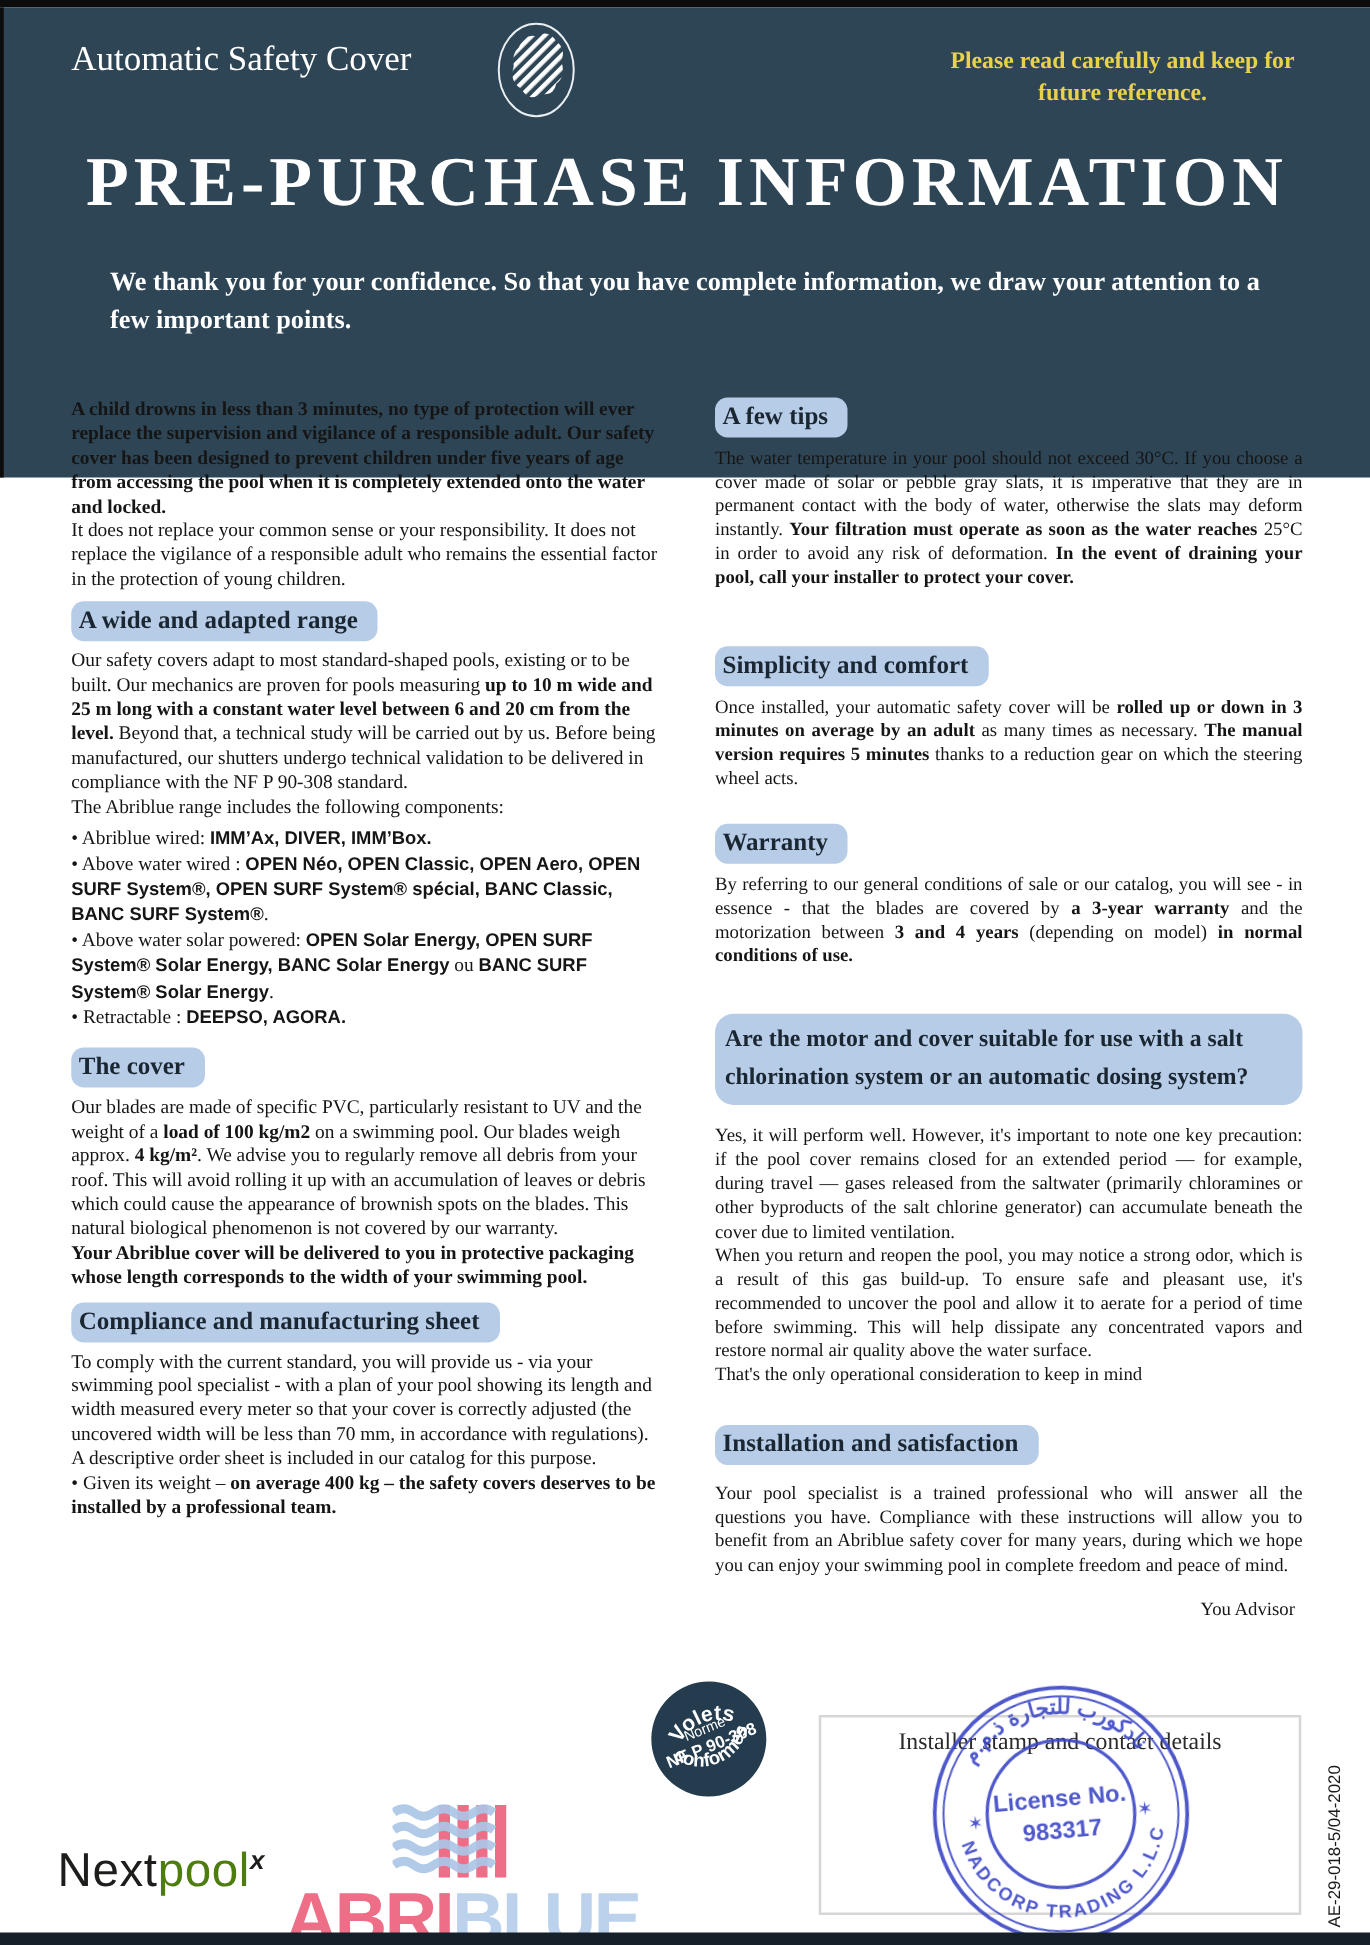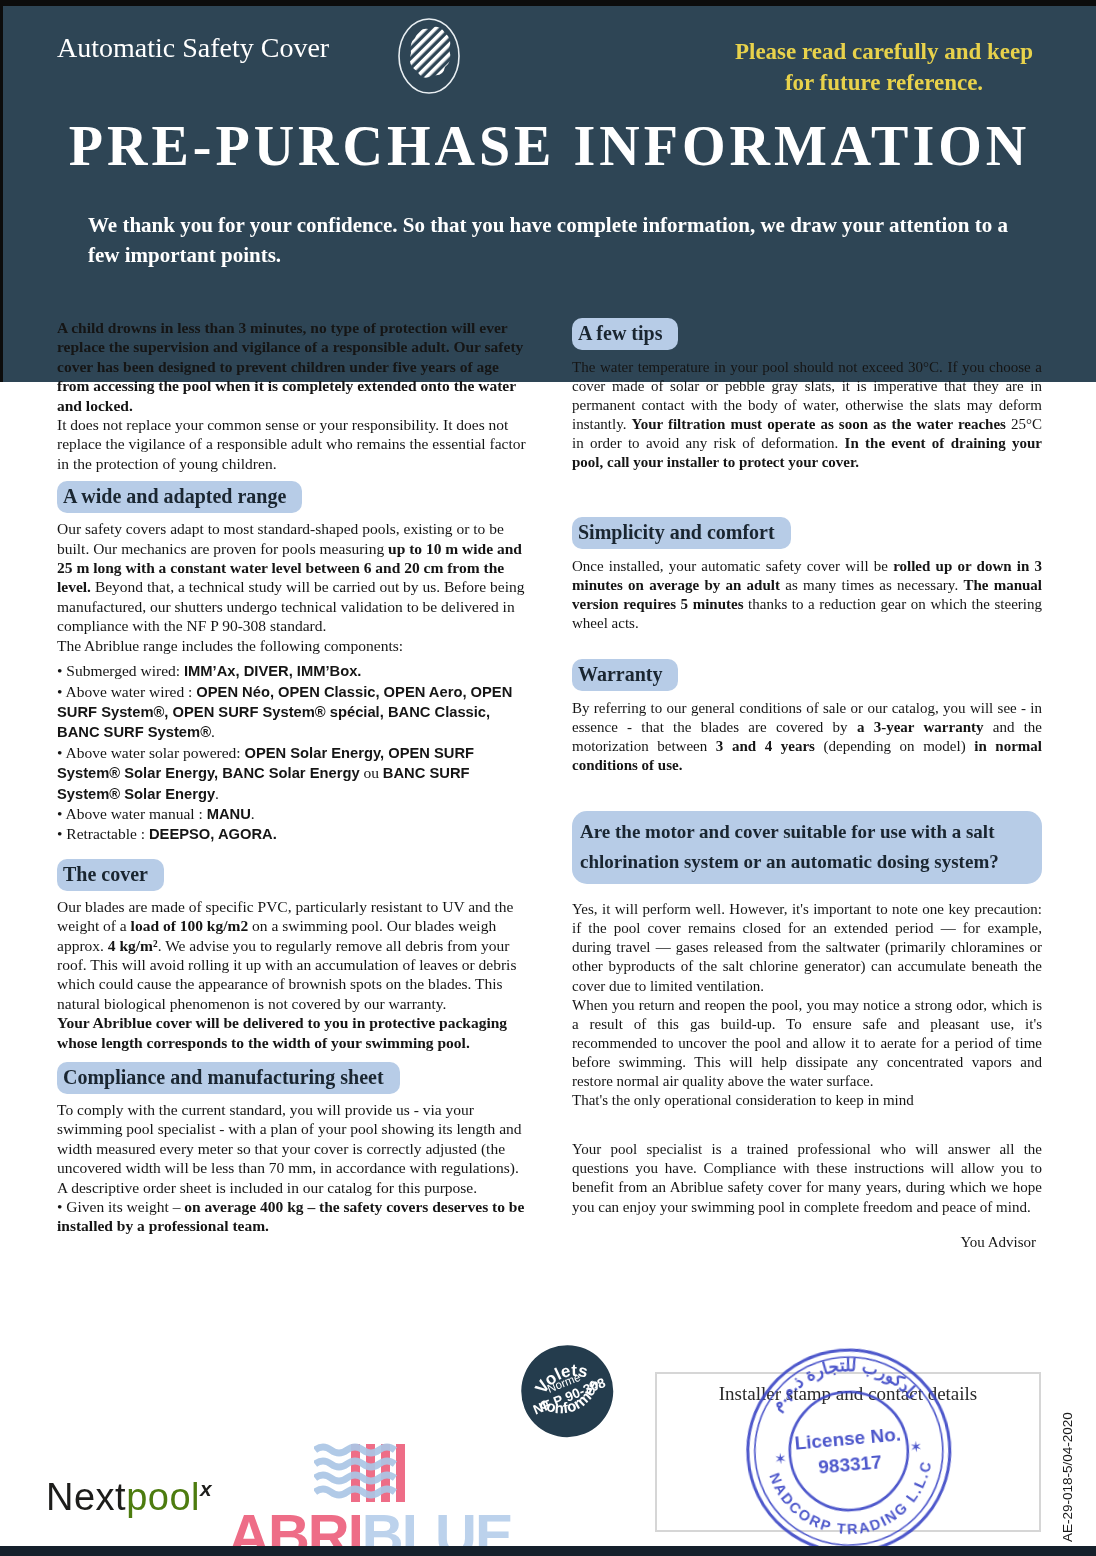--- a/index.html
+++ b/index.html
@@ -5,22 +5,22 @@
   html,body{margin:0;padding:0;background:#e8e8e8;}
   .page{position:relative;width:1096px;height:1556px;background:#ffffff;overflow:hidden;
         font-family:"Liberation Serif",serif;color:#111;}
   
   .top-bar{position:absolute;top:0;left:0;width:100%;height:6px;background:#0c0c0c;}
   .bottom-bar{position:absolute;bottom:0;left:0;width:100%;height:10px;background:#15202b;}
   .header{position:absolute;top:6px;left:0;width:100%;height:376px;background:#2e4555;
           border-left:3px solid #0c0c0c;box-sizing:border-box;}
   .app-title{position:absolute;left:54px;top:26px;font-size:28px;color:#fff;}
   .brand-logo{position:absolute;left:393px;top:10px;}
-  .notice{position:absolute;right:52px;top:30px;width:320px;text-align:center;
-          color:#e8d24b;font-weight:bold;font-size:23px;line-height:1.35;}
+  .notice{position:absolute;right:38px;top:30px;width:320px;text-align:center;
+          color:#e8d24b;font-weight:bold;font-size:19px;line-height:1.35;}
   .main-title{position:absolute;left:0;top:108px;width:100%;text-align:center;color:#fff;
           font-weight:bold;font-size:56px;letter-spacing:4px;white-space:nowrap;}
   .intro{position:absolute;left:85px;top:204px;width:940px;color:#fff;font-weight:bold;
           font-size:21px;line-height:30px;}
   
   .col{position:absolute;top:318px;width:470px;font-size:15.5px;line-height:19.4px;color:#151515;}
   .col-left{left:57px;}
   .col-right{left:572px;font-size:15px;line-height:19.1px;}
   .col p{margin:0;}
   .jus{text-align:justify;}
@@ -85,24 +85,23 @@
     <div class="main-title">PRE-PURCHASE INFORMATION</div>
     <div class="intro">We thank you for your confidence. So that you have complete information, we draw your attention to a few important points.</div>
   </div>
 
   <div class="col col-left">
     <p class="mb8"><span class="b">A child drowns in less than 3 minutes, no type of protection will ever replace the supervision and vigilance of a responsible adult. Our safety cover has been designed to prevent children under five years of age from accessing the pool when it is completely extended onto the water and locked.</span><br><span>It does not replace your common sense or your responsibility. It does not replace the vigilance of a responsible adult who remains the essential factor in the protection of young children.</span></p>
 
     <h2 class="h-sec mb6">A wide and adapted range</h2>
     <p class="mb6"><span>Our safety covers adapt to most standard-shaped pools, existing or to be built. Our mechanics are proven for pools measuring </span><span class="b">up to 10 m wide and 25 m long with a constant water level between 6 and 20 cm from the level.</span><span> Beyond that, a technical study will be carried out by us. Before being manufactured, our shutters undergo technical validation to be delivered in compliance with the NF P 90-308 standard.</span><br><span>The Abriblue range includes the following components:</span></p>
     <div>
-      <p><span>• Submerged wired:  </span><span class="sans">IMM’Ax, DIVER, IMM’Box.</span></p>
+      <p><span>• Abriblue wired:  </span><span class="sans">IMM’Ax, DIVER, IMM’Box.</span></p>
       <p><span>• Above water wired : </span><span class="sans">OPEN Néo, OPEN Classic, OPEN Aero, OPEN SURF System®, OPEN SURF System® spécial, BANC Classic, BANC SURF System®</span><span>.</span></p>
       <p><span>• Above water solar powered: </span><span class="sans">OPEN Solar Energy, OPEN SURF System® Solar Energy, BANC Solar Energy</span><span> ou </span><span class="sans">BANC SURF System® Solar Energy</span><span>.</span></p>
-      <p><span>• Above water manual : </span><span class="sans">MANU</span><span>.</span></p>
       <p><span>• Retractable : </span><span class="sans">DEEPSO, AGORA.</span></p>
     </div>
 
     <h2 class="h-sec mt14 mb6">The cover</h2>
     <p><span>Our blades are made of specific PVC, particularly resistant to UV and the weight of a </span><span class="b">load of 100 kg/m2</span><span> on a swimming pool. Our blades weigh approx. </span><span class="b">4 kg/m²</span><span>. We advise you to regularly remove all debris from your roof. This will avoid rolling it up with an accumulation of leaves or debris which could cause the appearance of brownish spots on the blades. This natural biological phenomenon is not covered by our warranty.</span></p>
     <p class="bold-p mb6">Your Abriblue cover will be delivered to you in protective packaging whose length corresponds to the width of your swimming pool.</p>
 
     <h2 class="h-sec mt4 mb6">Compliance and manufacturing sheet</h2>
     <p>To comply with the current standard, you will provide us - via your swimming pool specialist - with a plan of your pool showing its length and width measured every meter so that your cover is correctly adjusted (the uncovered width will be less than 70 mm, in accordance with regulations). A descriptive order sheet is included in our catalog for this purpose.</p>
     <p><span>• Given its weight – </span><span class="b">on average 400 kg – the safety covers deserves to be installed by a professional team.</span></p>
@@ -116,20 +115,21 @@
     <p class="jus mb26"><span>Once installed, your automatic safety cover will be </span><span class="b">rolled up or down in 3 minutes on average by an adult</span><span> as many times as necessary. </span><span class="b">The manual version requires 5 minutes</span><span> thanks to a reduction gear on which the steering wheel acts.</span></p>
 
     <h2 class="h-sec mb8">Warranty</h2>
     <p class="jus mb36"><span>By referring to our general conditions of sale or our catalog, you will see - in essence - that the blades are covered by </span><span class="b">a 3-year warranty</span><span> and the motorization between </span><span class="b">3 and 4 years</span><span> (depending on model) </span><span class="b">in normal conditions of use.</span></p>
 
     <h2 class="h-block">Are the motor and cover suitable for use with a salt chlorination system or an automatic dosing system?</h2>
     <p class="jus">Yes, it will perform well. However, it's important to note one key precaution: if the pool cover remains closed for an extended period — for example, during travel — gases released from the saltwater (primarily chloramines or other byproducts of the salt chlorine generator) can accumulate beneath the cover due to limited ventilation.</p>
     <p class="jus">When you return and reopen the pool, you may notice a strong odor, which is a result of this gas build-up. To ensure safe and pleasant use, it's recommended to uncover the pool and allow it to aerate for a period of time before swimming. This will help dissipate any concentrated vapors and restore normal air quality above the water surface.</p>
     <p class="mb30">That's the only operational consideration to keep in mind</p>
 
+    <h2 class="h-sec mb14">Installation and satisfaction</h2>
     <p class="jus">Your pool specialist is a trained professional who will answer all the questions you have. Compliance with these instructions will allow you to benefit from an Abriblue safety cover for many years, during which we hope you can enjoy your swimming pool in complete freedom and peace of mind.</p>
     <p class="signature">You Advisor</p>
   </div>
 
   <div class="norme-badge">
     <svg width="94" height="94" viewBox="0 0 94 94">
       <circle cx="47" cy="47" r="46" fill="#243c4d"></circle>
       <defs>
         <path id="btop" d="M 13,60 A 35,35 0 0 1 81,60"></path>
         <path id="bbot" d="M 11,42 A 38,38 0 0 0 83,42"></path>

